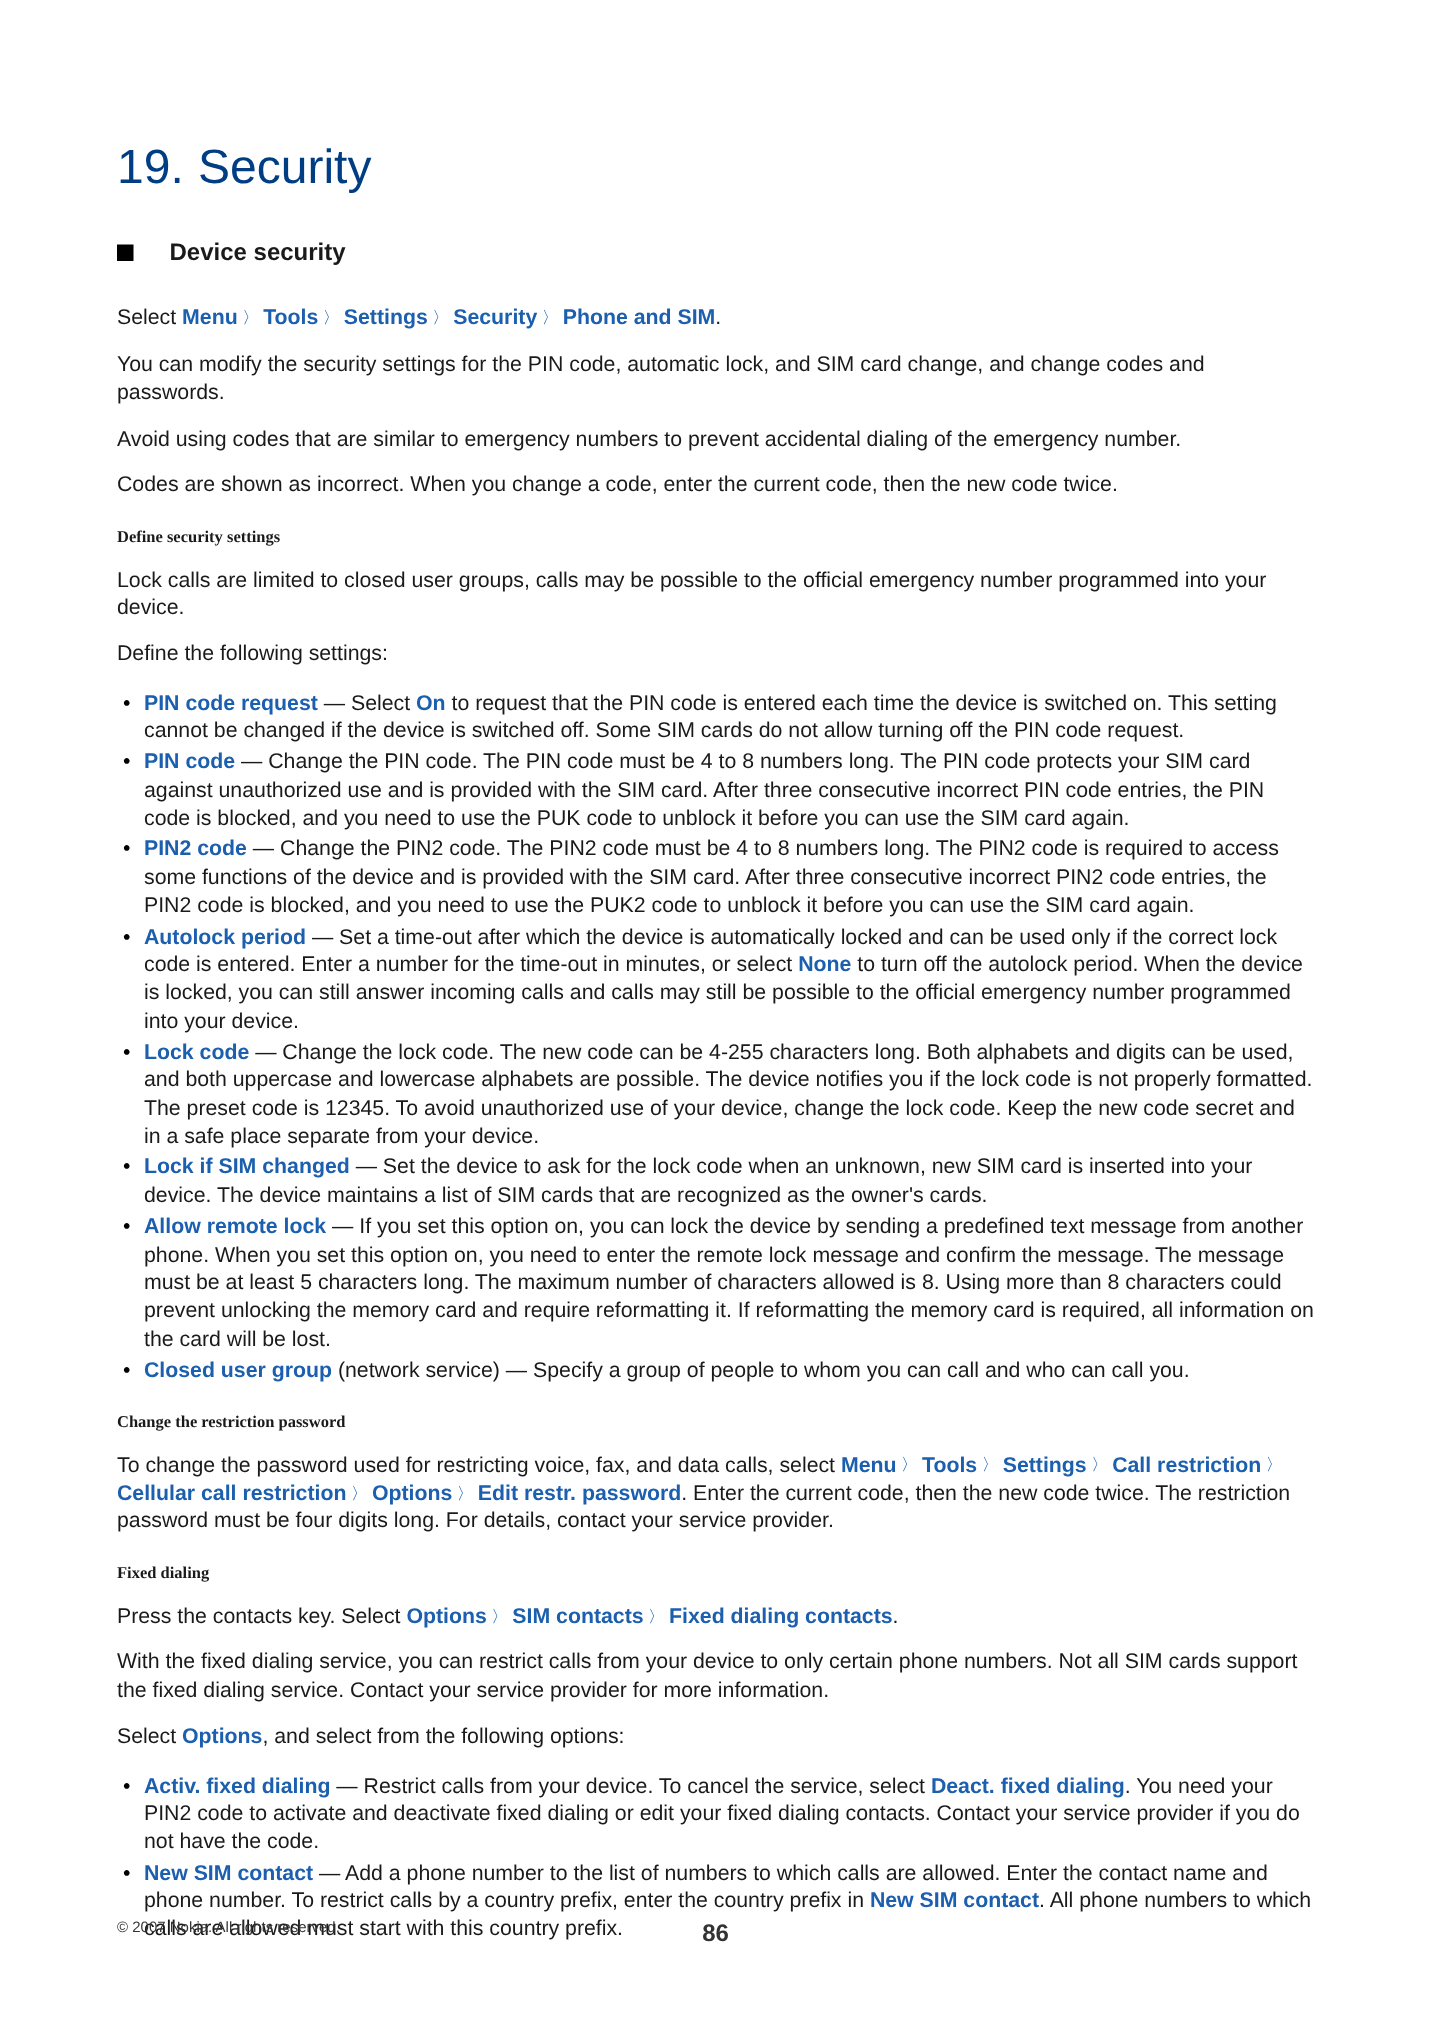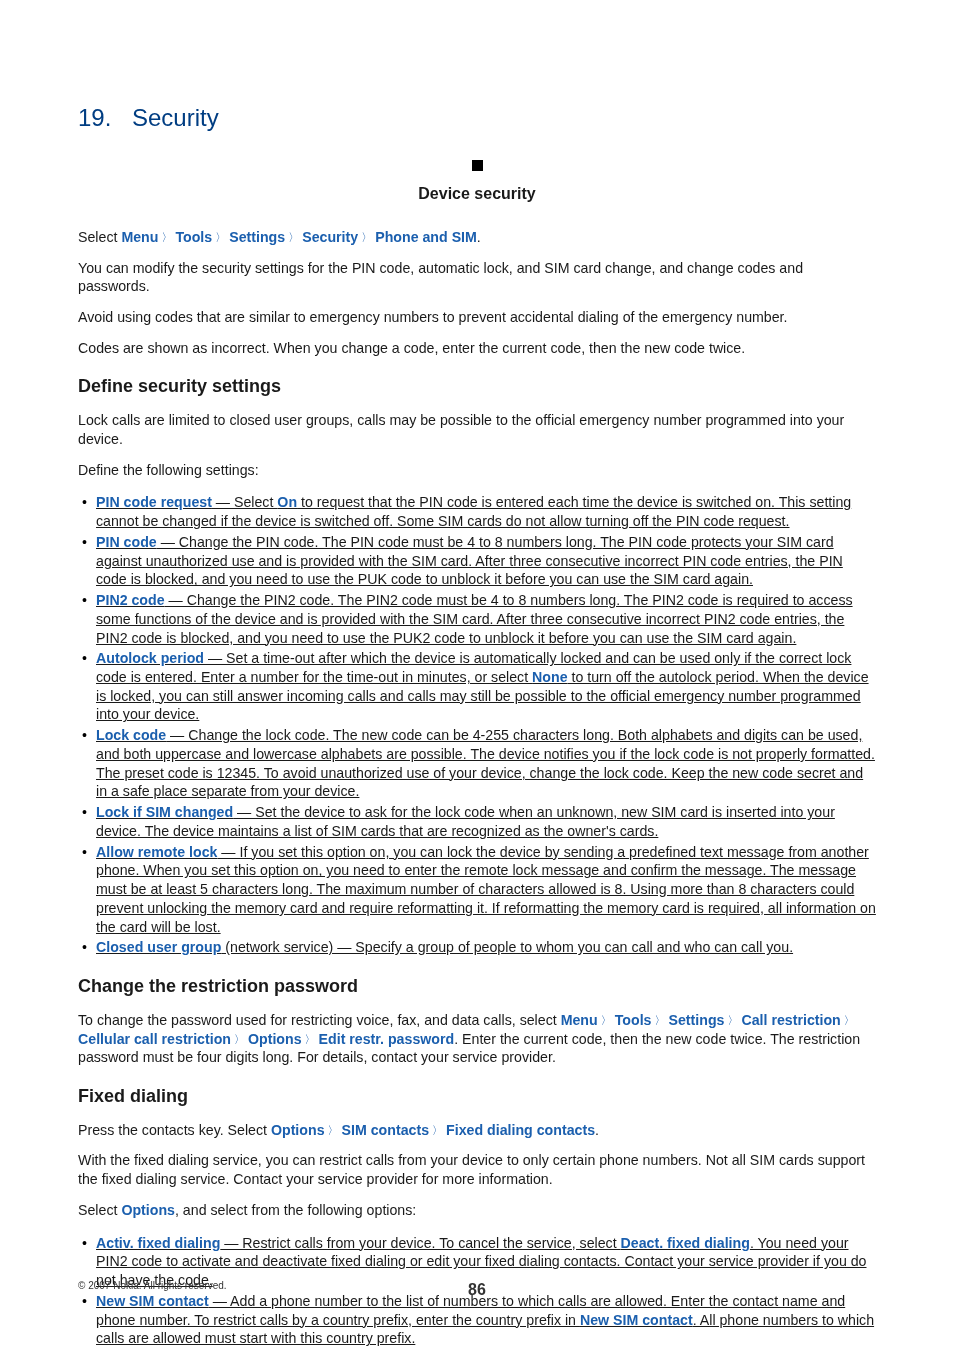--- a/index.html
+++ b/index.html
@@ -22,68 +22,67 @@
     height: 1350px;
     position: relative;
     box-sizing: border-box;
   }
   .page {
     padding: 86px 78px 0 78px;
   }
   h1 {
     color: var(--heading-blue);
     font-weight: 400;
-    font-size: 24px;
-    margin: 16px 0 26px 0;
+    font-size: 32px;
+    margin: 4px 0 26px 0;
   }
   h1 .chnum {
     display: inline-block;
     width: 54px;
   }
   h2 {
     font-size: 16px;
     font-weight: 700;
     margin: 0 0 24px 0;
     display: flex;
     align-items: center;
-    gap: 12px;
-    flex-direction: column;
+    gap: 24px;
   }
   h2 .sq {
     width: 11px;
     height: 11px;
     background: #000;
     display: inline-block;
     flex: 0 0 auto;
   }
   h3 {
-    font-size: 18px;
+    font-size: 11px;
     font-weight: 700;
     margin: 18px 0 8px 0;
+    font-family: Liberation Serif, serif;
   }
   p {
     margin: 12px 0 8px 0;
   }
   .term {
     color: var(--link-blue);
     font-weight: 700;
   }
   .chev {
     color: var(--link-blue);
     display: inline-block;
     padding: 0 3px;
     font-size: 11px;
     position: relative;
     top: -1px;
   }
   ul.bullets {
     list-style: none;
     padding: 0;
     margin: 14px 0 0 0;
-    text-decoration: underline;
   }
   ul.bullets > li {
     position: relative;
     padding-left: 18px;
     margin: 0 0 2px 0;
   }
   ul.bullets > li::before {
     content: "•";
     position: absolute;
     left: 4px;

